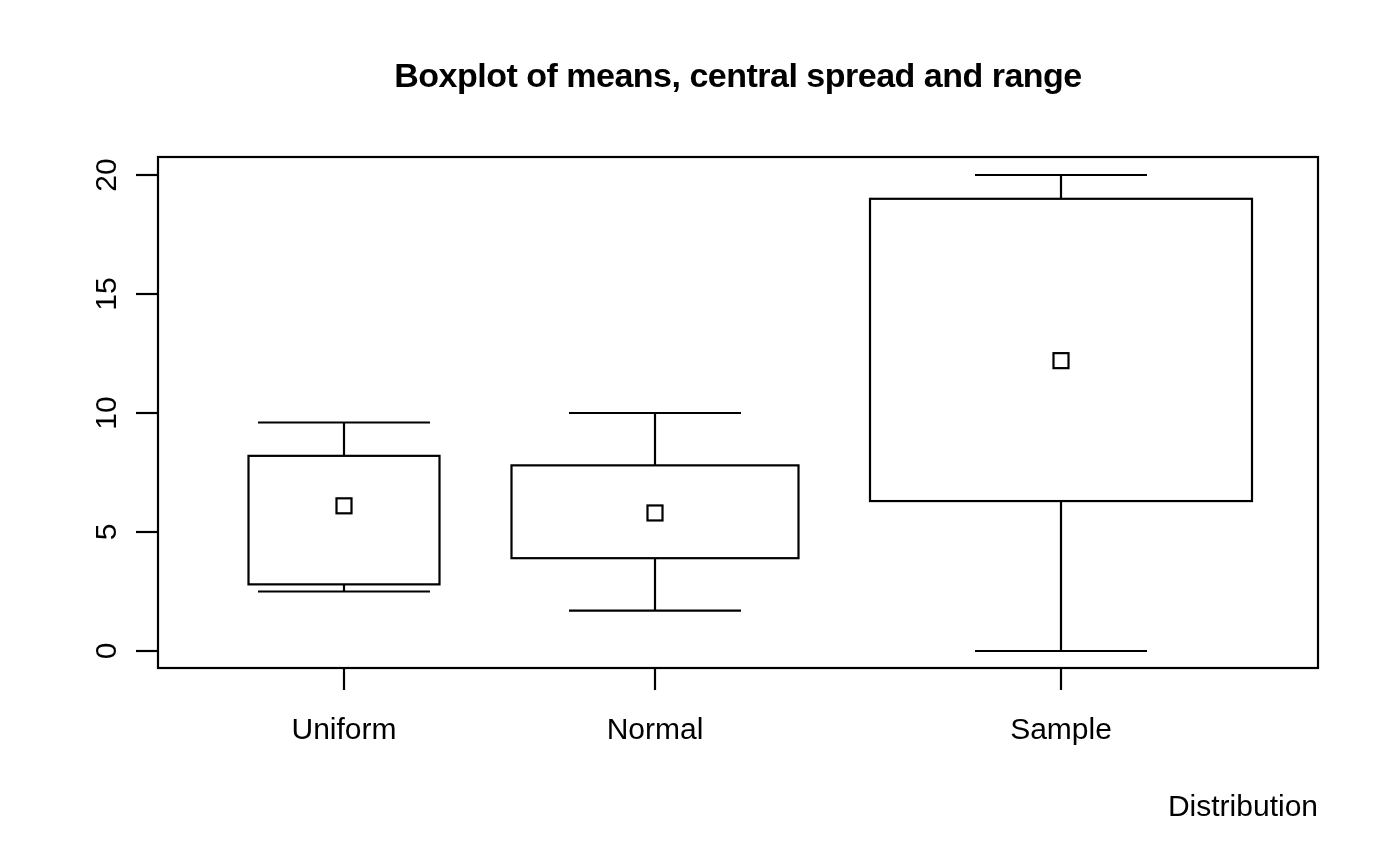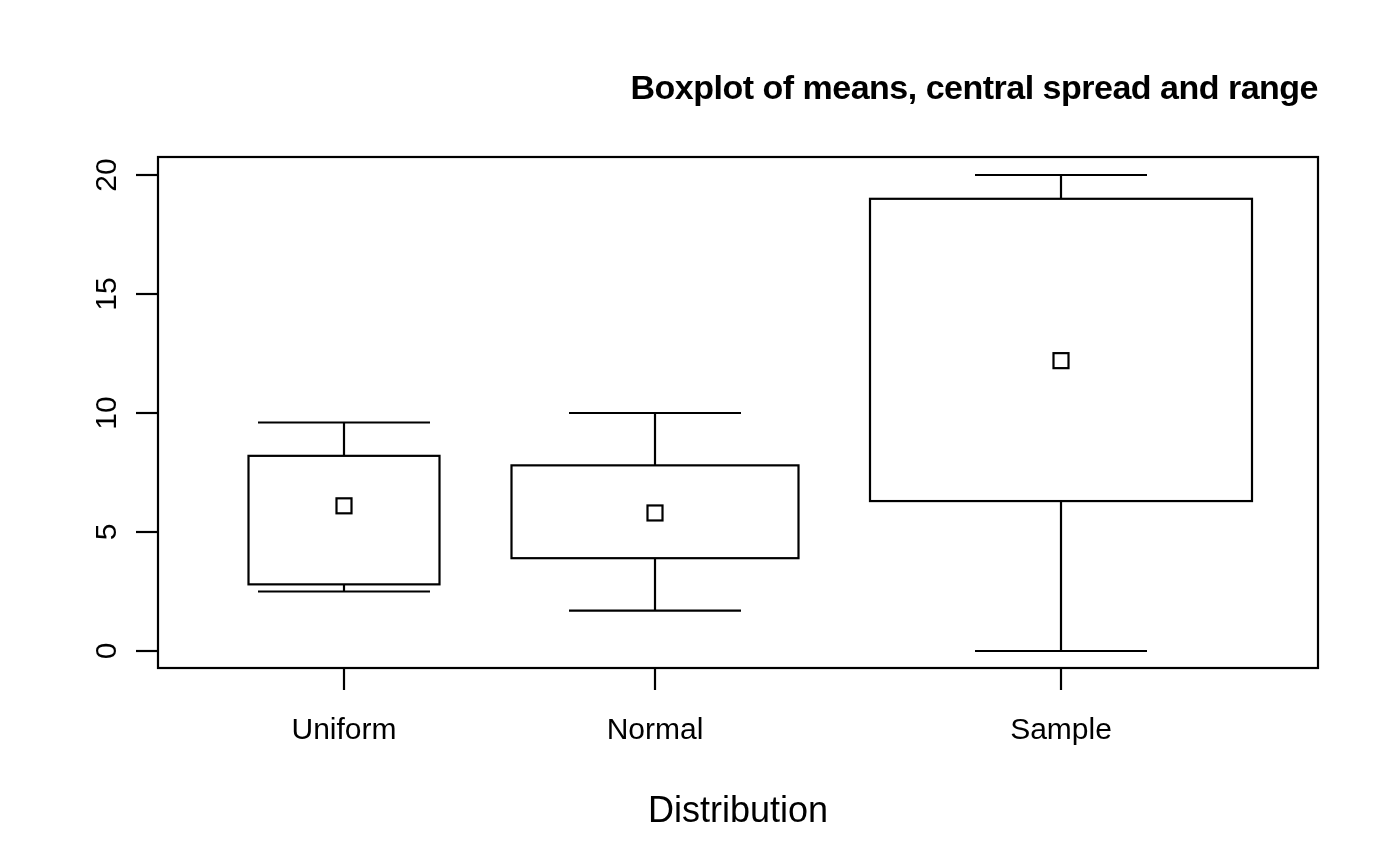--- a/index.html
+++ b/index.html
@@ -12,34 +12,34 @@
     width: 1400px;
     height: 866px;
     background: #ffffff;
     overflow: hidden;
     font-family: "Liberation Sans", sans-serif;
   }
   .chart-title {
     position: absolute;
     left: 158px;
     width: 1160px;
-    top: 68px;
-    text-align: right;
+    top: 56px;
+    text-align: center;
     font-size: 34px;
     font-weight: 700;
     letter-spacing: -0.5px;
     color: #000000;
   }
   .x-axis-label {
     position: absolute;
     left: 158px;
     width: 1160px;
     top: 789px;
-    text-align: center;
-    font-size: 36px;
+    text-align: right;
+    font-size: 30px;
     color: #000000;
   }
   svg#plot {
     position: absolute;
     left: 0;
     top: 0;
   }
   svg#plot text {
     font-family: "Liberation Sans", sans-serif;
     font-size: 30px;

